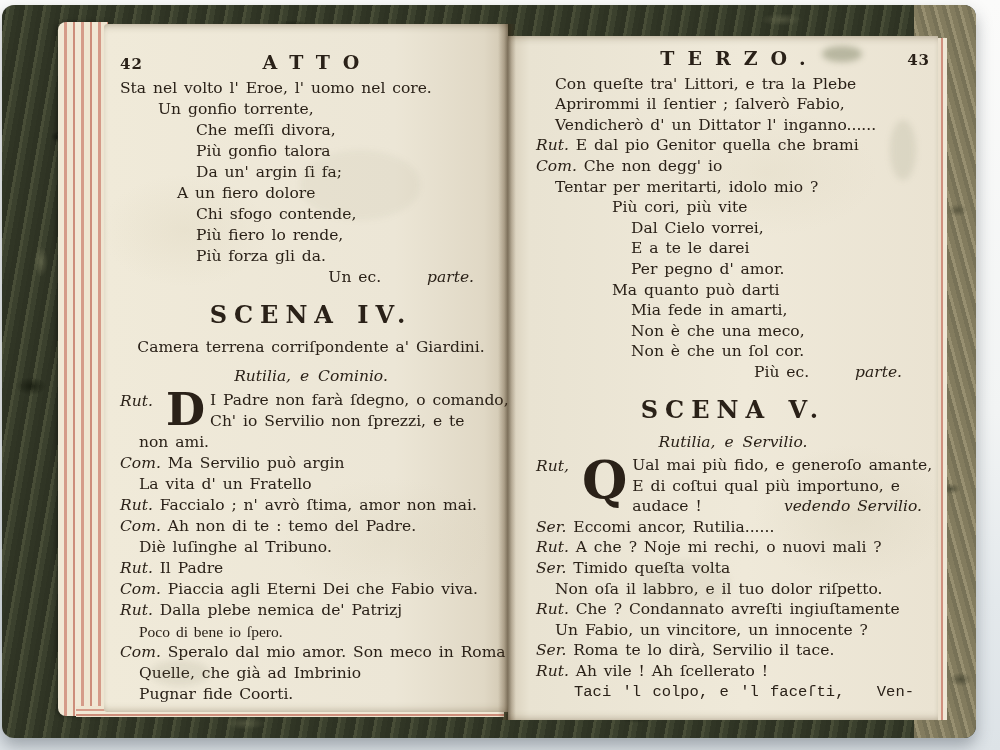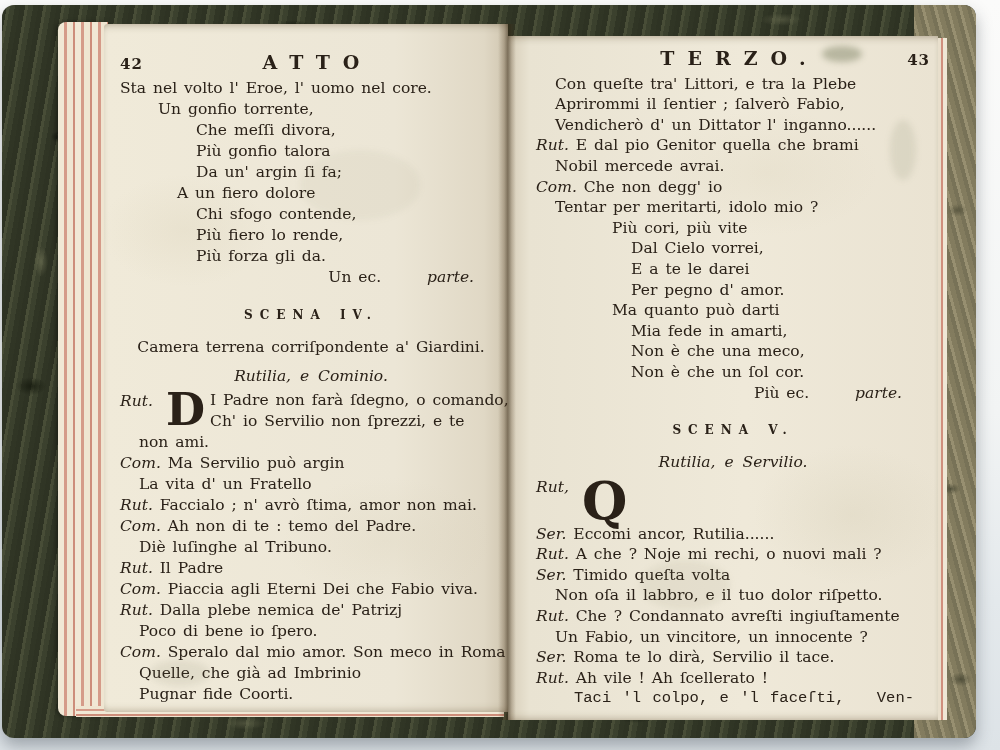--- a/index.html
+++ b/index.html
@@ -84,21 +84,21 @@
   
   .text{position:absolute;font-size:15.5px;line-height:21px;word-spacing:2px;}
   .text-left{left:16px;right:6px;top:28px;}
   .text-right{left:28px;right:8px;top:12px;line-height:20.6px;}
   .pagehead{display:flex;align-items:baseline;font-weight:bold;margin-bottom:3px;}
   .pagehead .pnum{width:44px;font-size:15px;letter-spacing:1px;}
   .pagehead .rhead{flex:1;text-align:center;font-size:19px;letter-spacing:13px;padding-left:13px;}
   .pagehead.right .pnum{text-align:right;}
   .line{white-space:nowrap;}
   .it{font-style:italic;}
-  .scene-h{text-align:center;font-size:12px;font-weight:bold;letter-spacing:7px;line-height:24px;margin:15px 0 10px;}
+  .scene-h{text-align:center;font-size:24px;font-weight:bold;letter-spacing:7px;line-height:24px;margin:15px 0 10px;}
   .desc{text-align:center;margin:10px 0 8px;}
   .cast{text-align:center;font-style:italic;margin:1px 0 3px;word-spacing:4px;}
   .exit{display:flex;justify-content:flex-end;gap:46px;padding-right:28px;}
   .catchline{text-align:right;padding-right:44px;margin-top:3px;}
   .vcatch{display:flex;}
   .vcatch .catch{margin-left:auto;padding-right:16px;}
   .open{display:flex;align-items:flex-start;}
   .open .speaker{font-style:italic;flex:none;width:46px;padding-top:1px;}
   .open .cap{flex:none;font-size:45px;line-height:40px;margin-right:5px;font-weight:bold;}
   .open .cap.capQ{font-size:52px;line-height:46px;margin-top:2px;}
@@ -151,61 +151,68 @@
           </div>
           <div class="line" style="padding-left: 19px;"><span>non ami.</span></div>
           <div class="line"><span class="it">Com. </span><span>Ma Servilio può argin</span></div>
           <div class="line" style="padding-left: 19px;"><span>La vita d' un Fratello</span></div>
           <div class="line"><span class="it">Rut. </span><span>Faccialo ; n' avrò ſtima, amor non mai.</span></div>
           <div class="line"><span class="it">Com. </span><span>Ah non di te : temo del Padre.</span></div>
           <div class="line" style="padding-left: 19px;"><span>Diè luſinghe al Tribuno.</span></div>
           <div class="line"><span class="it">Rut. </span><span>Il Padre</span></div>
           <div class="line"><span class="it">Com. </span><span>Piaccia agli Eterni Dei che Fabio viva.</span></div>
           <div class="line"><span class="it">Rut. </span><span>Dalla plebe nemica de' Patrizj</span></div>
-          <div class="line" style="padding-left: 19px;"><span>Poco di bene io ſpero.</span></div>
+          <div class="line" style="padding-left: 19px; font-family: Liberation Serif, serif;"><span>Poco di bene io ſpero.</span></div>
           <div class="line"><span class="it">Com. </span><span>Speralo dal mio amor. Son meco in Roma</span></div>
           <div class="line" style="padding-left: 19px;"><span>Quelle, che già ad Imbrinio</span></div>
           <div class="line" style="padding-left: 19px;"><span>Pugnar fide Coorti.</span></div>
           <div class="line catchline">Con</div>
         </div>
     </div>
   </div>
 
   <div class="page page-right">
     <div class="text text-right">
       <div class="pagehead right">
         <span class="pnum"></span>
         <span class="rhead">TERZO.</span>
         <span class="pnum">43</span>
       </div>
       <div id="right-lines">
           <div class="line" style="padding-left: 19px;"><span>Con queſte tra' Littori, e tra la Plebe</span></div>
           <div class="line" style="padding-left: 19px;"><span>Aprirommi il ſentier ; ſalverò Fabio,</span></div>
           <div class="line" style="padding-left: 19px;"><span>Vendicherò d' un Dittator l' inganno......</span></div>
           <div class="line"><span class="it">Rut. </span><span>E dal pio Genitor quella che brami</span></div>
-          <div class="line" style="padding-left: 19px;"><span>Nobil mercede avrai.</span></div>
           <div class="line"><span class="it">Com. </span><span>Che non degg' io</span></div>
           <div class="line" style="padding-left: 19px;"><span>Tentar per meritarti, idolo mio ?</span></div>
           <div class="line" style="padding-left: 76px;"><span>Più cori, più vite</span></div>
           <div class="line" style="padding-left: 95px;"><span>Dal Cielo vorrei,</span></div>
           <div class="line" style="padding-left: 95px;"><span>E a te le darei</span></div>
           <div class="line" style="padding-left: 95px;"><span>Per pegno d' amor.</span></div>
           <div class="line" style="padding-left: 76px;"><span>Ma quanto può darti</span></div>
           <div class="line" style="padding-left: 95px;"><span>Mia fede in amarti,</span></div>
           <div class="line" style="padding-left: 95px;"><span>Non è che una meco,</span></div>
           <div class="line" style="padding-left: 95px;"><span>Non è che un ſol cor.</span></div>
           <div class="line exit">
             <span>Più ec.</span>
             <span class="it">parte.</span>
           </div>
           <div class="scene-h">SCENA V.</div>
           <div class="line cast">Rutilia, e Servilio.</div>
           <div class="open">
             <span class="speaker">Rut,</span>
             <span class="cap capQ">Q</span>
+            <div class="dc-lines">
+              <div class="line">Ual mai più fido, e generoſo amante,</div>
+              <div class="line">E di coſtui qual più importuno, e</div>
+              <div class="line l3row">
+                <span>audace !</span>
+                <span class="it">vedendo Servilio.</span>
+              </div>
+            </div>
           </div>
           <div class="line"><span class="it">Ser. </span><span>Eccomi ancor, Rutilia......</span></div>
           <div class="line"><span class="it">Rut. </span><span>A che ? Noje mi rechi, o nuovi mali ?</span></div>
           <div class="line"><span class="it">Ser. </span><span>Timido queſta volta</span></div>
           <div class="line" style="padding-left: 19px;"><span>Non oſa il labbro, e il tuo dolor riſpetto.</span></div>
           <div class="line"><span class="it">Rut. </span><span>Che ? Condannato avreſti ingiuſtamente</span></div>
           <div class="line" style="padding-left: 19px;"><span>Un Fabio, un vincitore, un innocente ?</span></div>
           <div class="line"><span class="it">Ser. </span><span>Roma te lo dirà, Servilio il tace.</span></div>
           <div class="line"><span class="it">Rut. </span><span>Ah vile ! Ah ſcellerato !</span></div>
           <div class="line vcatch" style="padding-left: 38px; font-family: Liberation Mono, monospace;">

